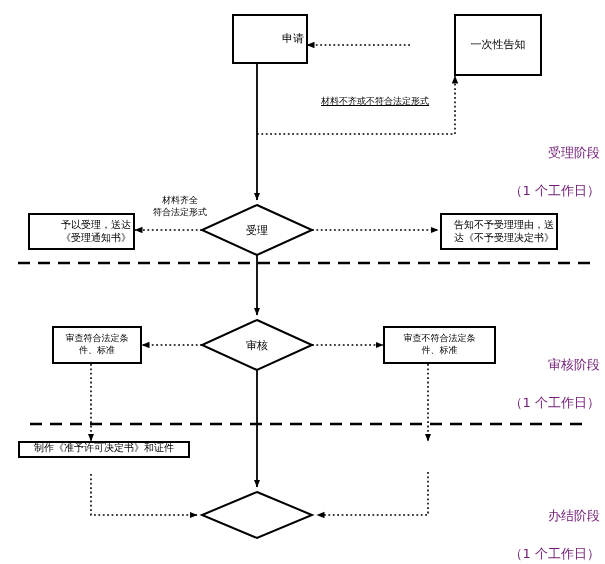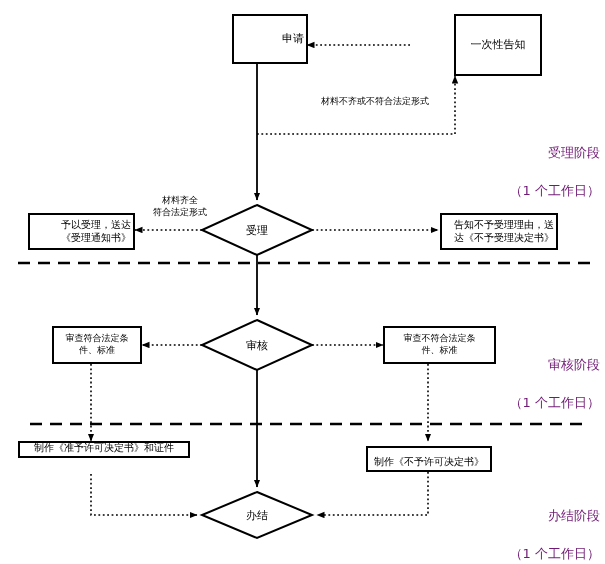--- a/index.html
+++ b/index.html
@@ -120,21 +120,21 @@
   </svg>
 
   <div class="node box fs-11" style="left:232px; top:14px; width:76px; height:50px;justify-content:flex-end;">
     <span>申请</span>
   </div>
 
   <div class="node box fs-11" style="left:410px; top:14px; width:88px; height:62px;margin-left:44px;">
     <span>一次性告知</span>
   </div>
 
-  <div class="edge-label fs-9" style="left:280px; top:96px; width:190px;">材料不齐或不符合法定形式</div>
+  <div class="edge-label fs-9" style="left:280px; top:96px; width:190px;text-decoration:underline;">材料不齐或不符合法定形式</div>
 
   <div class="stage-label fs-13" style="left:500px; top:125px; width:100px;">
     <div>受理阶段</div>
     <div>（1 个工作日）</div>
   </div>
 
   <div class="diamond-label fs-11" style="left:217px; top:218px; width:80px; height:24px;">
     <span>受理</span>
   </div>
 
@@ -168,26 +168,20 @@
 
   <div class="stage-label fs-13" style="left:500px; top:337px; width:100px;">
     <div>审核阶段</div>
     <div>（1 个工作日）</div>
   </div>
 
   <div class="node box fs-10" style="left:18px; top:441px; width:172px; height:17px;">
     <span>制作《准予许可决定书》和证件</span>
   </div>
 
-  <div class="node box fs-10" style="left:366px; top:446px; width:126px; height:26px;">
-    <span>制作《不予许可决定书》</span>
-  </div>
 
   <div class="stage-label fs-13" style="left:500px; top:488px; width:100px;">
     <div>办结阶段</div>
     <div>（1 个工作日）</div>
   </div>
 
-  <div class="diamond-label fs-11" style="left:217px; top:503px; width:80px; height:24px;">
-    <span>办结</span>
-  </div>
 
 </div>
 
 </body></html>

